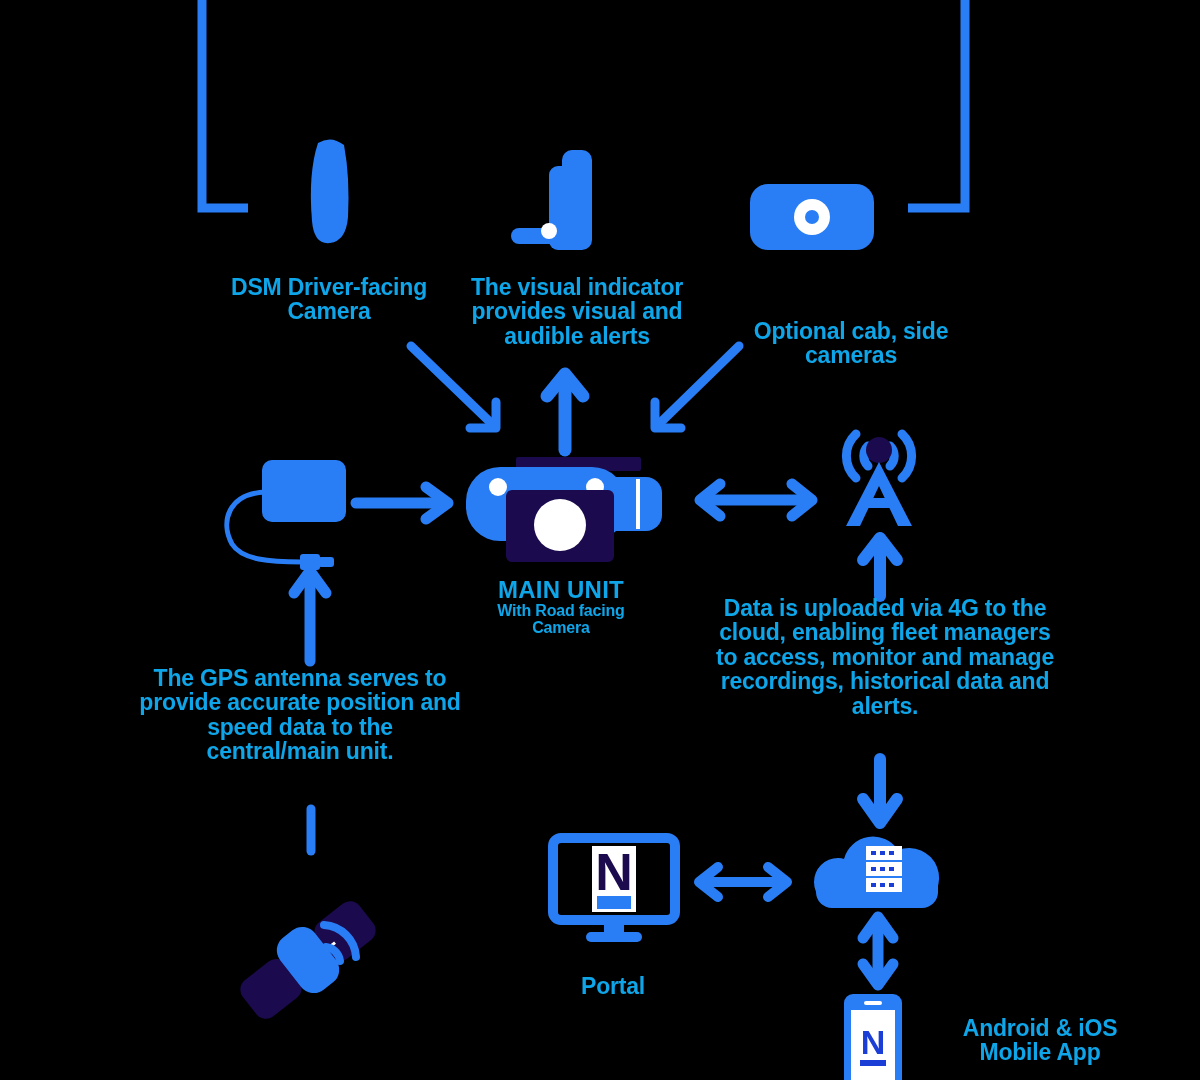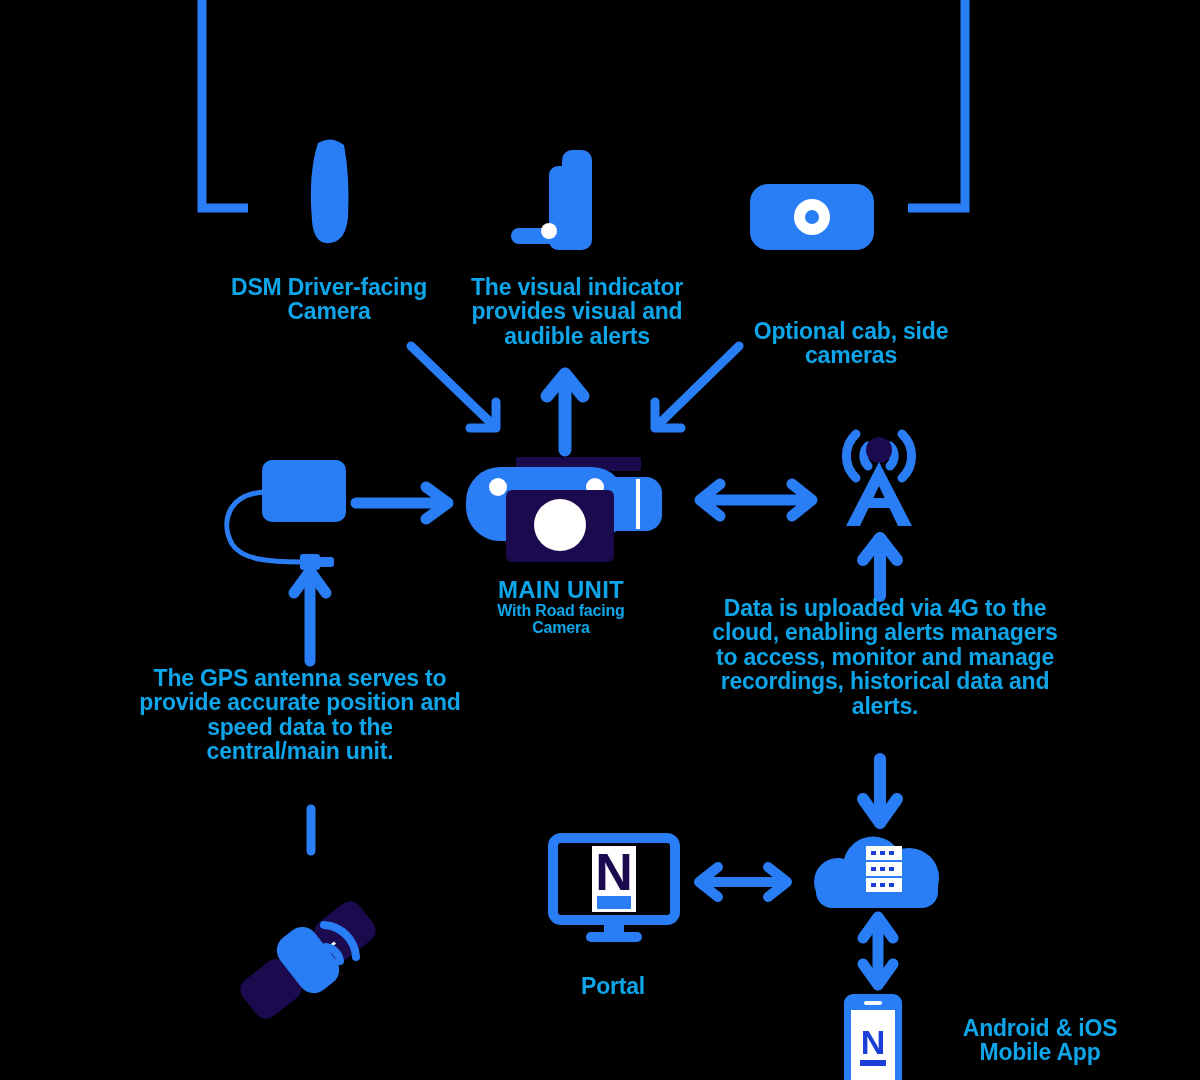--- a/index.html
+++ b/index.html
@@ -140,21 +140,21 @@
     <rect x="36" y="80" width="34" height="10" fill="#2a7ef5"></rect>
   </svg>
 
   <svg class="abs" style="left:855px;top:530px;" width="50" height="70">
     <line x1="25" y1="66" x2="25" y2="18" stroke="#2a7ef5" stroke-width="12" stroke-linecap="round"></line>
     <path d="M8,30 L25,8 L42,30" fill="none" stroke="#2a7ef5" stroke-width="12" stroke-linecap="round" stroke-linejoin="round"></path>
   </svg>
 
   <div class="cap" style="left:695px;top:596px;width:380px;font-size:23px;">
     <div>Data is uploaded via 4G to the</div>
-    <div>cloud, enabling alerts managers</div>
+    <div>cloud, enabling fleet managers</div>
     <div>to access, monitor and manage</div>
     <div>recordings, historical data and</div>
     <div>alerts.</div>
   </div>
 
   <svg class="abs" style="left:855px;top:755px;" width="50" height="76">
     <line x1="25" y1="4" x2="25" y2="54" stroke="#2a7ef5" stroke-width="12" stroke-linecap="round"></line>
     <path d="M8,44 L25,68 L42,44" fill="none" stroke="#2a7ef5" stroke-width="12" stroke-linecap="round" stroke-linejoin="round"></path>
   </svg>
 

